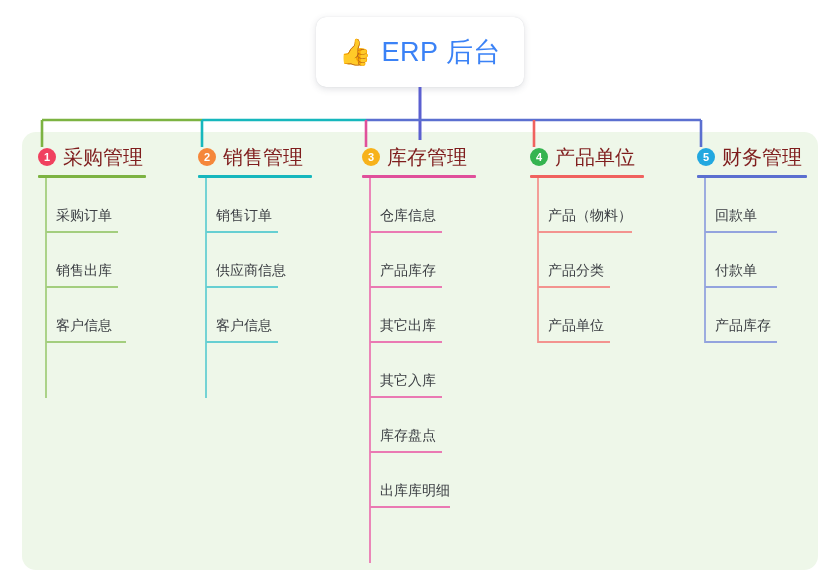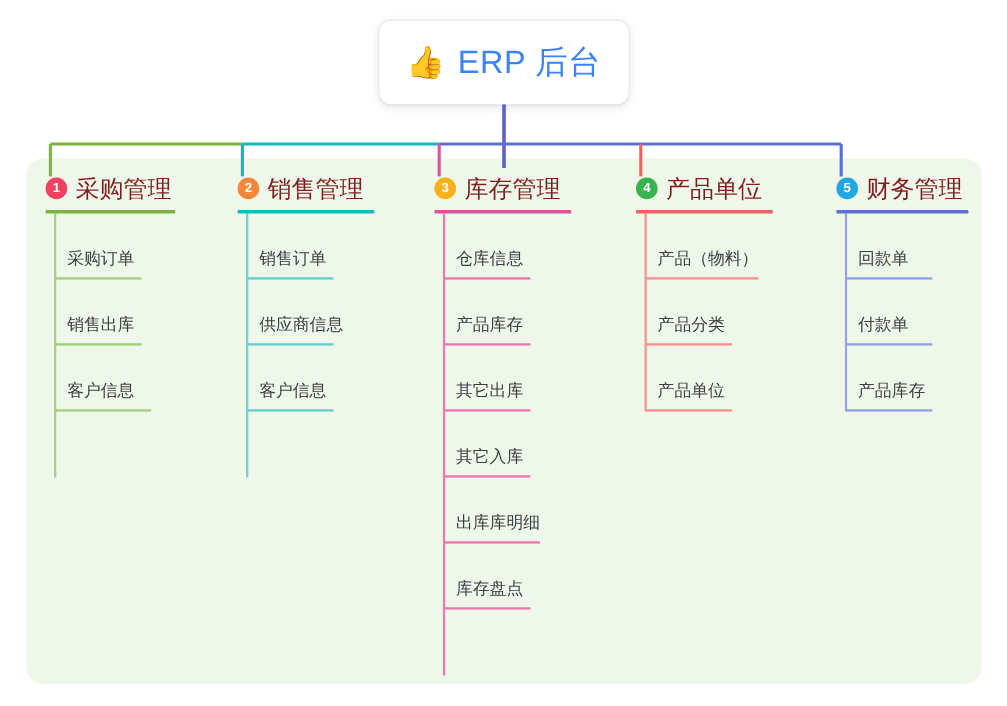--- a/index.html
+++ b/index.html
@@ -214,27 +214,27 @@
           </div>
           <div class="leaf">
             <span class="leaf-label">其它出库</span>
             <div class="leaf-rule" style="background: rgb(234, 121, 179); width: 72px;"></div>
           </div>
           <div class="leaf">
             <span class="leaf-label">其它入库</span>
             <div class="leaf-rule" style="background: rgb(234, 121, 179); width: 72px;"></div>
           </div>
           <div class="leaf">
+            <span class="leaf-label">库存盘点</span>
+            <div class="leaf-rule" style="background: rgb(234, 121, 179); width: 72px;"></div>
+          </div>
+          <div class="leaf">
             <span class="leaf-label">出库库明细</span>
             <div class="leaf-rule" style="background: rgb(234, 121, 179); width: 80px;"></div>
           </div>
-          <div class="leaf">
-            <span class="leaf-label">库存盘点</span>
-            <div class="leaf-rule" style="background: rgb(234, 121, 179); width: 72px;"></div>
-          </div>
         </div>
       </div>
       <div class="column" style="left: 530px;">
         <div class="col-head">
           <span class="badge" style="background: rgb(53, 180, 80);">4</span>
           <span class="col-head-label">产品单位</span>
         </div>
         <div class="col-rule" style="width: 114px; background: rgb(240, 98, 95);"></div>
         <div class="leaves">
           <div class="leaf">

